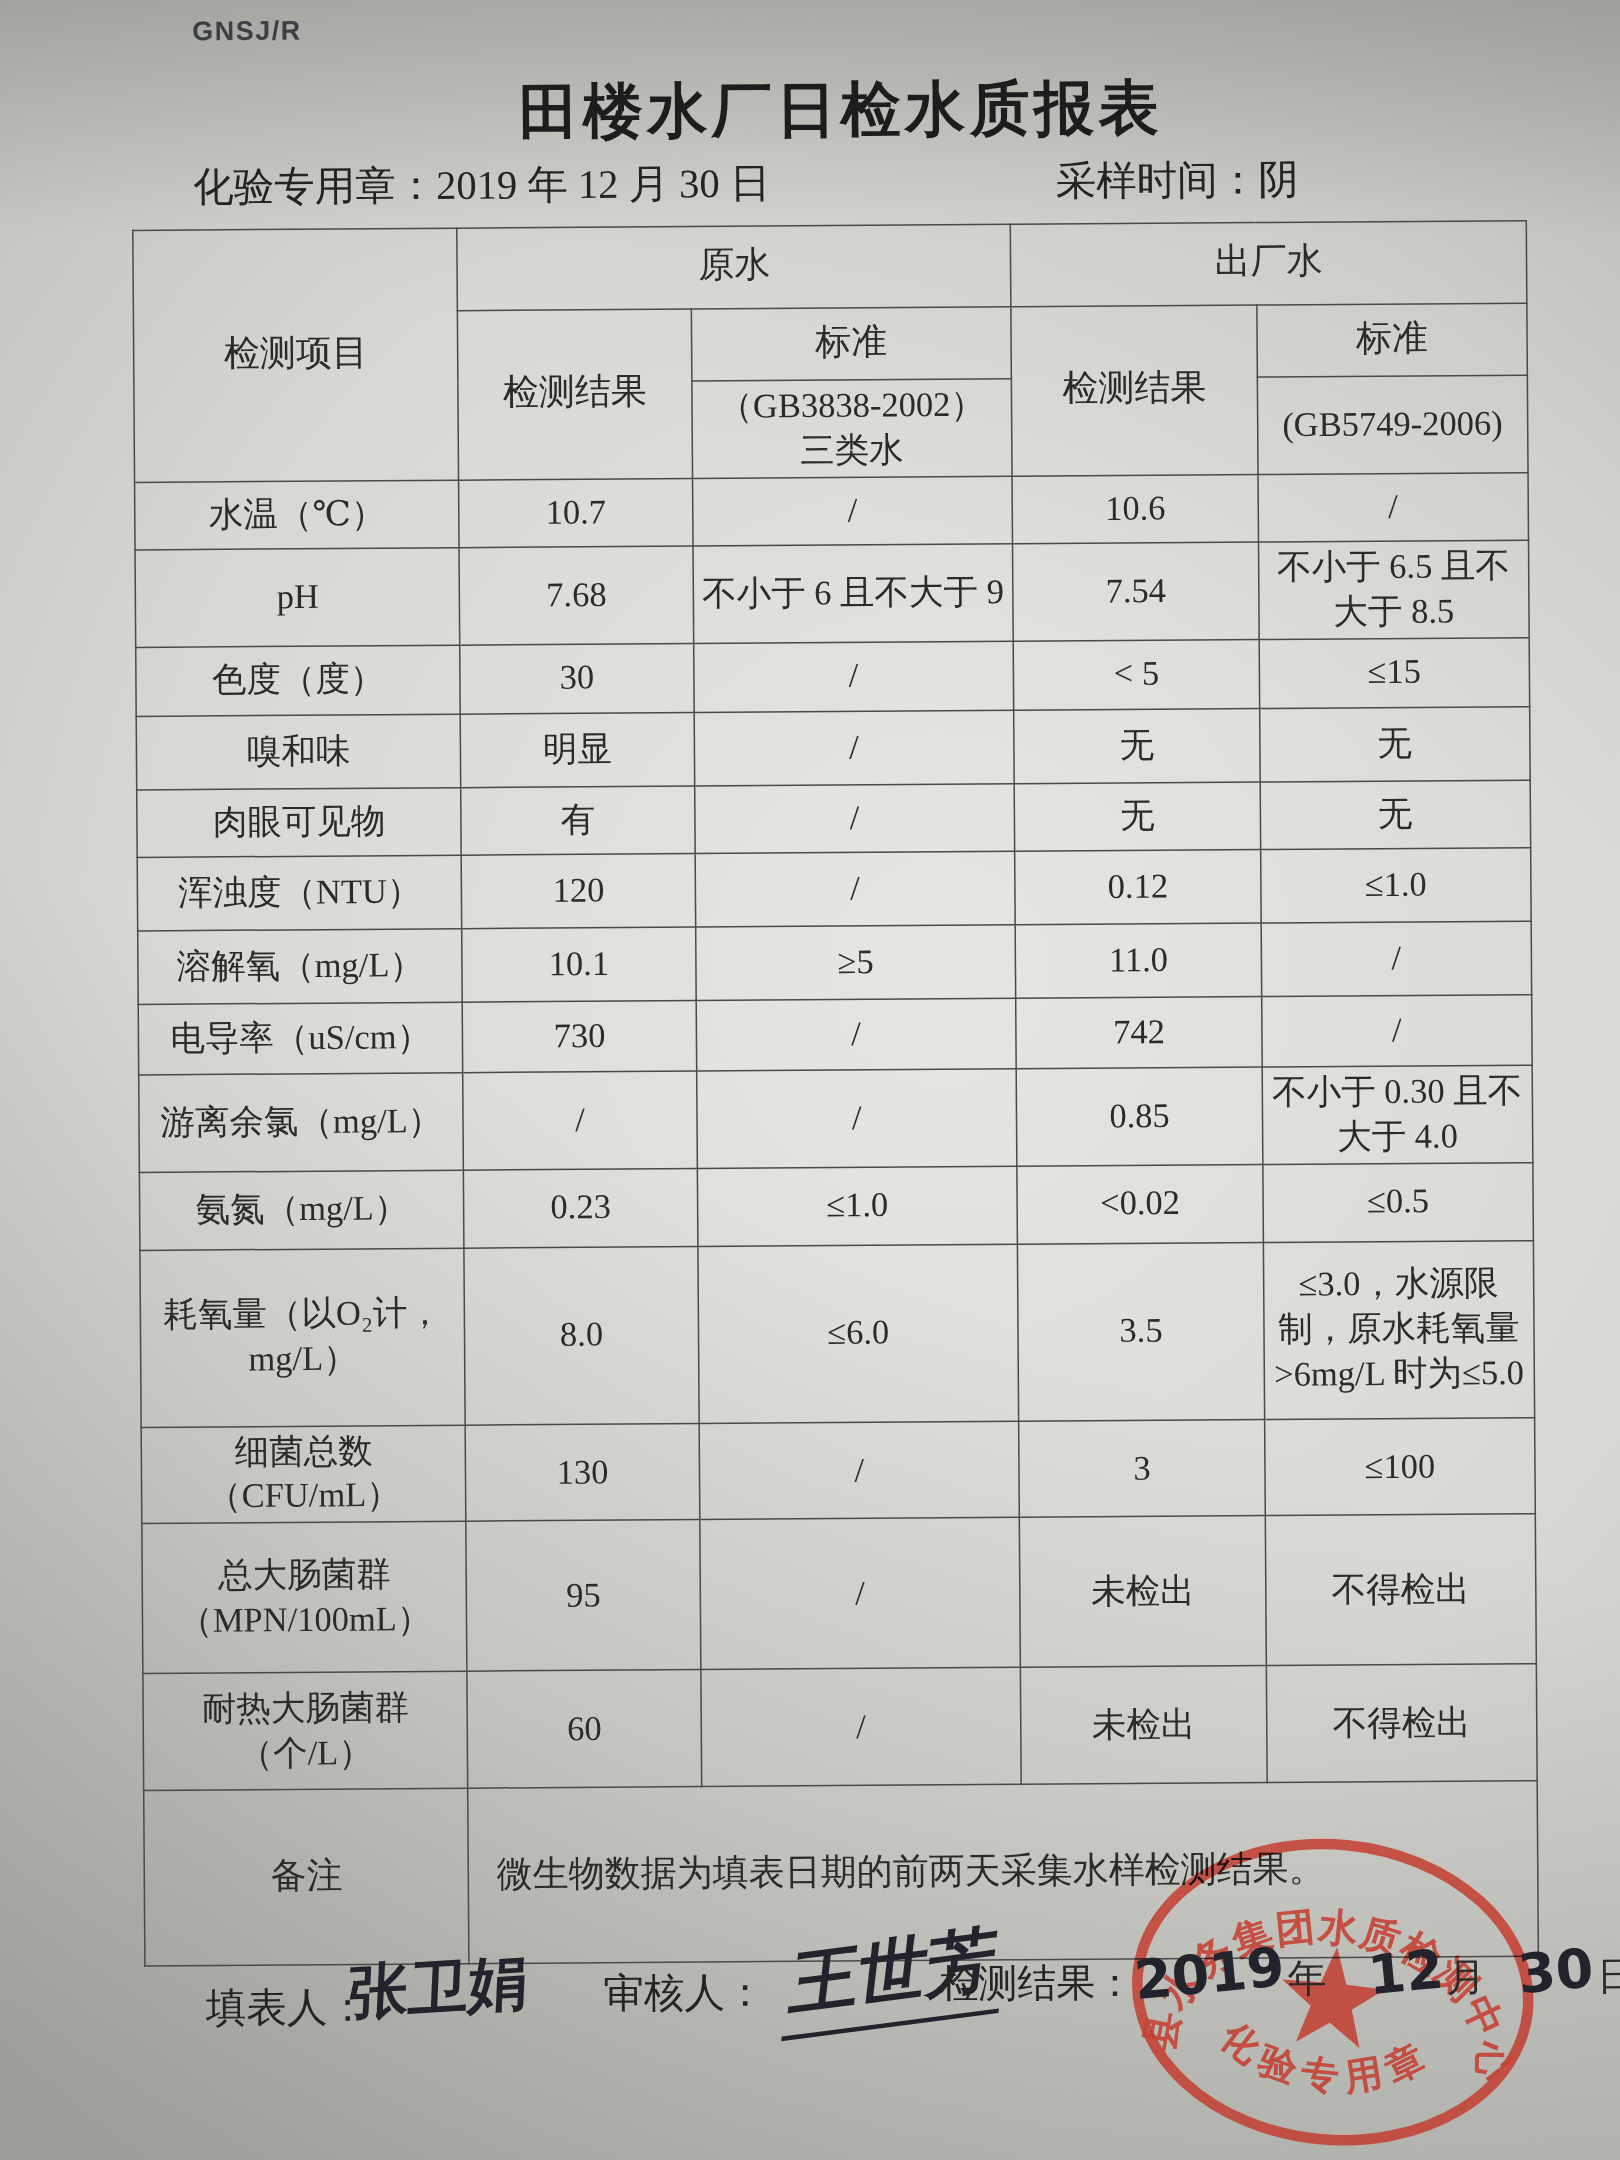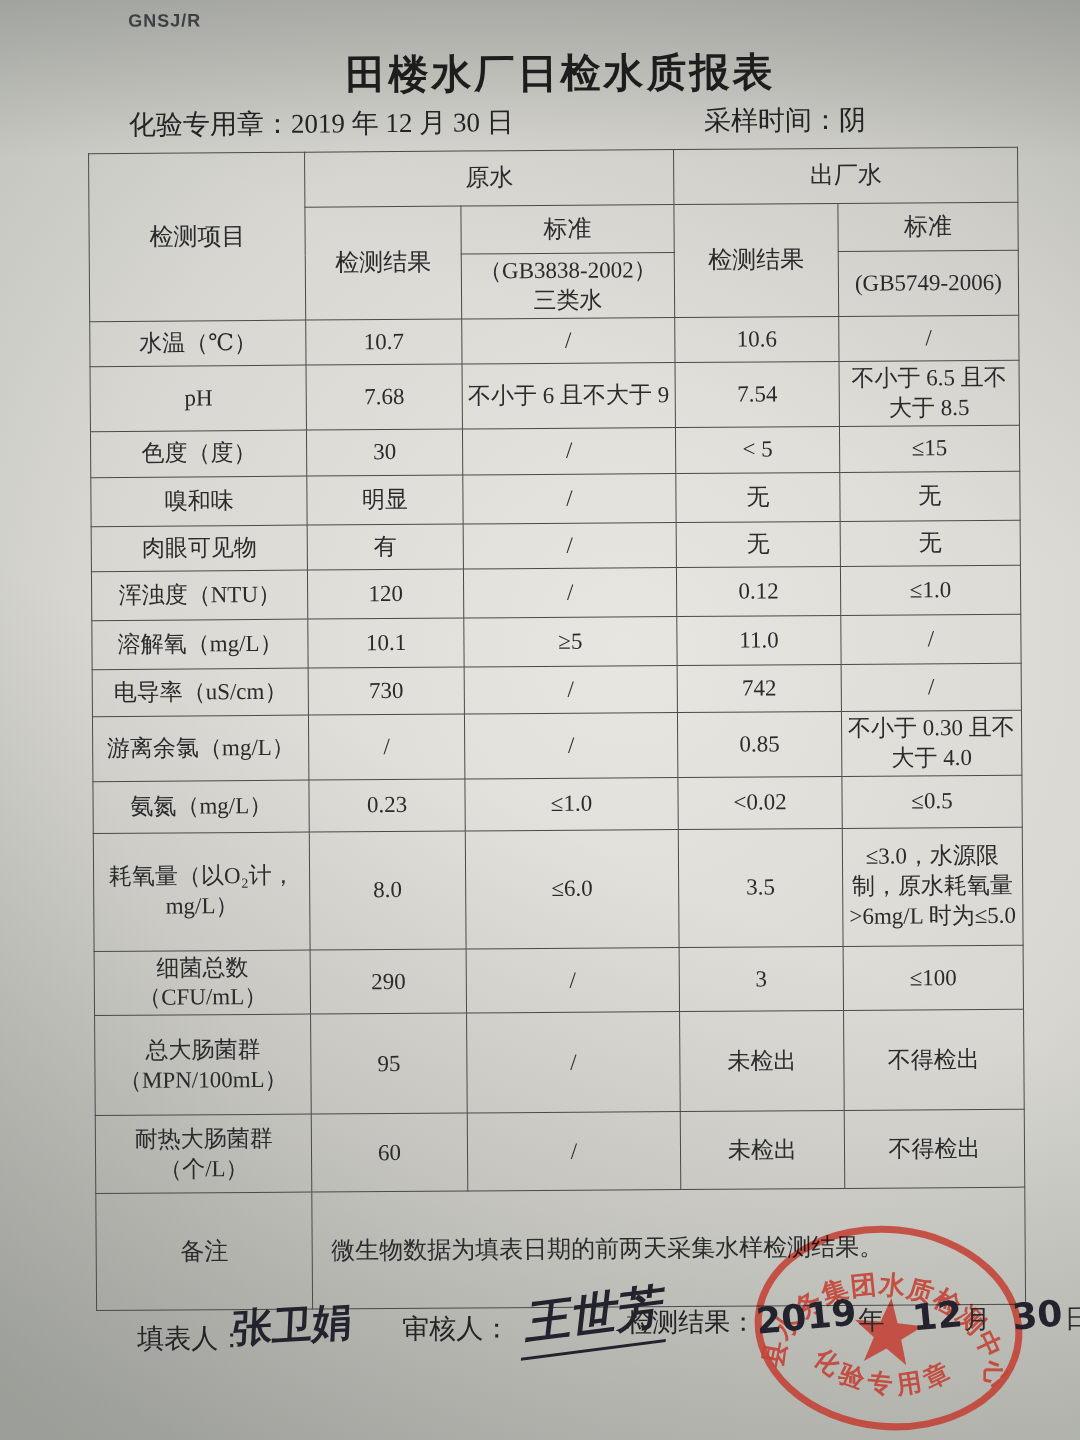--- a/index.html
+++ b/index.html
@@ -181,21 +181,21 @@
         </tr>
         <tr style="height:118px">
           <td>耗氧量（以O₂计，mg/L）</td>
           <td>8.0</td>
           <td>≤6.0</td>
           <td>3.5</td>
           <td>≤3.0，水源限制，原水耗氧量&gt;6mg/L 时为≤5.0</td>
         </tr>
         <tr style="height:60px">
           <td>细菌总数（CFU/mL）</td>
-          <td>290</td>
+          <td>130</td>
           <td>/</td>
           <td>3</td>
           <td>≤100</td>
         </tr>
         <tr style="height:100px">
           <td>总大肠菌群（MPN/100mL）</td>
           <td>95</td>
           <td>/</td>
           <td>未检出</td>
           <td>不得检出</td>

